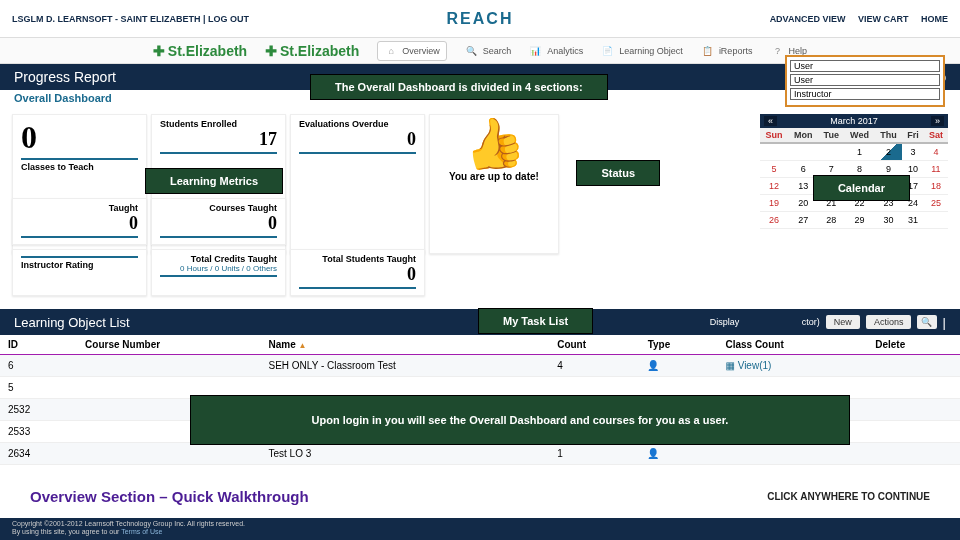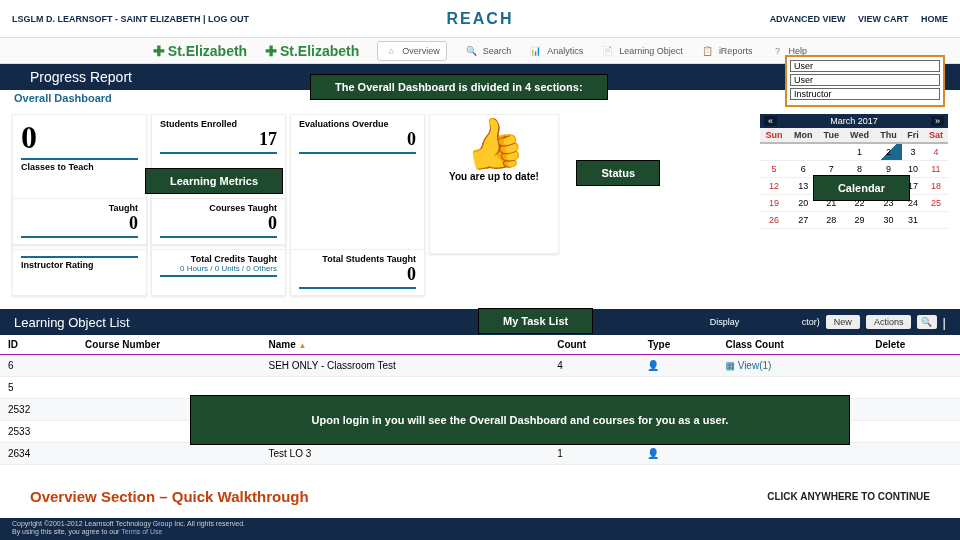--- a/index.html
+++ b/index.html
@@ -8,21 +8,21 @@
 .topbar .left{flex:1}
 .topbar .brand{font-size:16px;color:#1a6a8e;font-weight:bold;letter-spacing:2px;flex:1;text-align:center}
 .topbar .right{flex:1;text-align:right}
 .topbar .right a{color:#122a48;text-decoration:none;margin-left:10px}
 .navrow{height:26px;display:flex;align-items:center;justify-content:center;gap:18px;border-bottom:1px solid #e0e0e0;background:#fafafa}
 .logo1,.logo2{font-size:14px;color:#2d8a3d;font-weight:bold}
 .logo1::before,.logo2::before{content:"✚";color:#2d8a3d;margin-right:3px}
 .navitem{display:flex;align-items:center;gap:4px;font-size:9px;color:#555}
 .navitem .ic{width:14px;height:14px;display:inline-flex;align-items:center;justify-content:center;color:#888}
 .navitem.active{background:#fff;border:1px solid #ccc;border-radius:3px;padding:2px 6px}
-.bluehdr{background:#122a48;color:#fff;height:26px;display:flex;align-items:center;padding:0 30px;font-size:14px}
+.bluehdr{background:#122a48;color:#fff;height:26px;display:flex;align-items:center;padding:0 14px;font-size:14px}
 .bluehdr .title{flex:1}
 .bluehdr .group{font-size:10px}
 .groupbox{position:absolute;right:15px;top:55px;width:160px;border:2px solid #d88a2b;padding:3px;background:#fff;z-index:5}
 .grouprow{display:flex;font-size:9px;margin-bottom:2px}
 .grouprow .val{background:#fff;border:1px solid #666;padding:0 3px;flex:1}
 .dashwrap{display:flex;padding:8px 12px 4px 12px;gap:8px}
 .metrics{display:flex;gap:4px;flex:1}
 .card{background:#fff;border:1px solid #eee;box-shadow:0 1px 2px rgba(0,0,0,.1);padding:4px 8px;width:135px}
 .card .num{font-size:32px;font-weight:bold;font-family:Georgia,serif}
 .card .lbl{font-size:9px;font-weight:bold}
@@ -50,21 +50,21 @@
 .lohdr{background:#122a48;color:#fff;height:26px;display:flex;align-items:center;padding:0 14px;font-size:13px}
 .lohdr .t{flex:1}
 .lohdr .disp{font-size:9px}
 .lohdr .btn{background:#eee;color:#333;font-size:9px;padding:2px 8px;border-radius:2px;margin-left:6px}
 .lotbl{width:100%;border-collapse:collapse;font-size:10px}
 .lotbl th{text-align:left;padding:4px 8px;background:#fff;font-weight:bold;border-bottom:1px solid #a21caf}
 .lotbl td{padding:5px 8px;border-bottom:1px solid #eee}
 .lotbl tr.alt{background:#f6f8fa}
 .sortarrow{color:#d88a2b;font-size:8px}
 .bottombar{position:absolute;bottom:22px;left:0;right:0;height:44px;display:flex;align-items:center;padding:0 30px;background:#fff}
-.bottombar .btitle{font-size:15px;font-weight:bold;color:#c2410c}
+.bottombar .btitle{font-size:15px;font-weight:bold;color:#4c1d95}
 .bottombar .cont{margin-left:auto;font-size:10px;font-weight:bold;color:#222}
 .footer{position:absolute;bottom:0;left:0;right:0;height:22px;background:#122a48;color:#ccc;font-size:7px;padding:2px 12px;line-height:1.2}
 .footer a{color:#8ab4d8}
 .subdash{font-size:11px;color:#1a6a8e;font-weight:bold;margin:2px 14px} 
 </style>
 </head>
 <body>
 
 <div class="topbar">
   <div class="left">LSGLM D. LEARNSOFT - SAINT ELIZABETH | LOG OUT</div>

